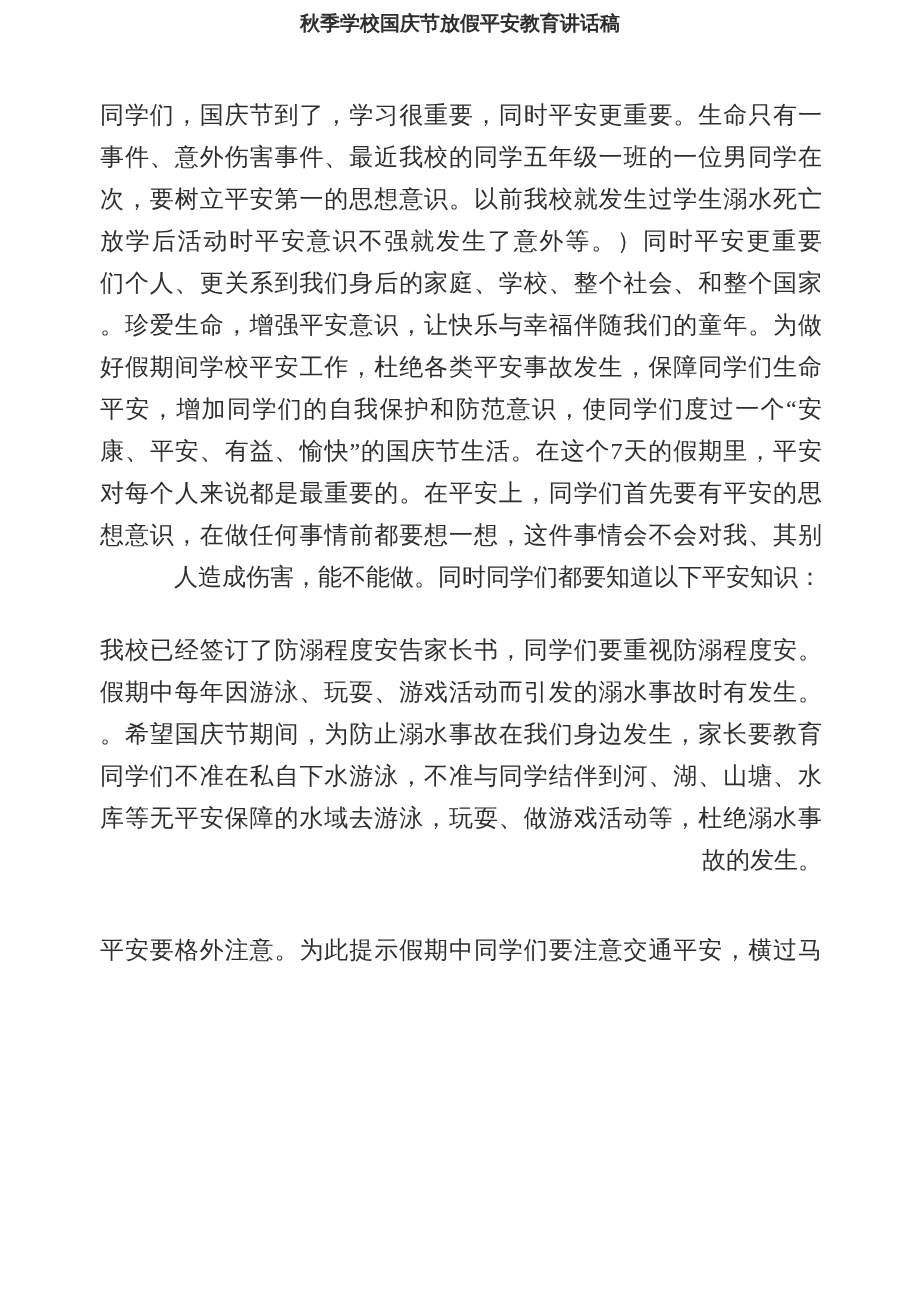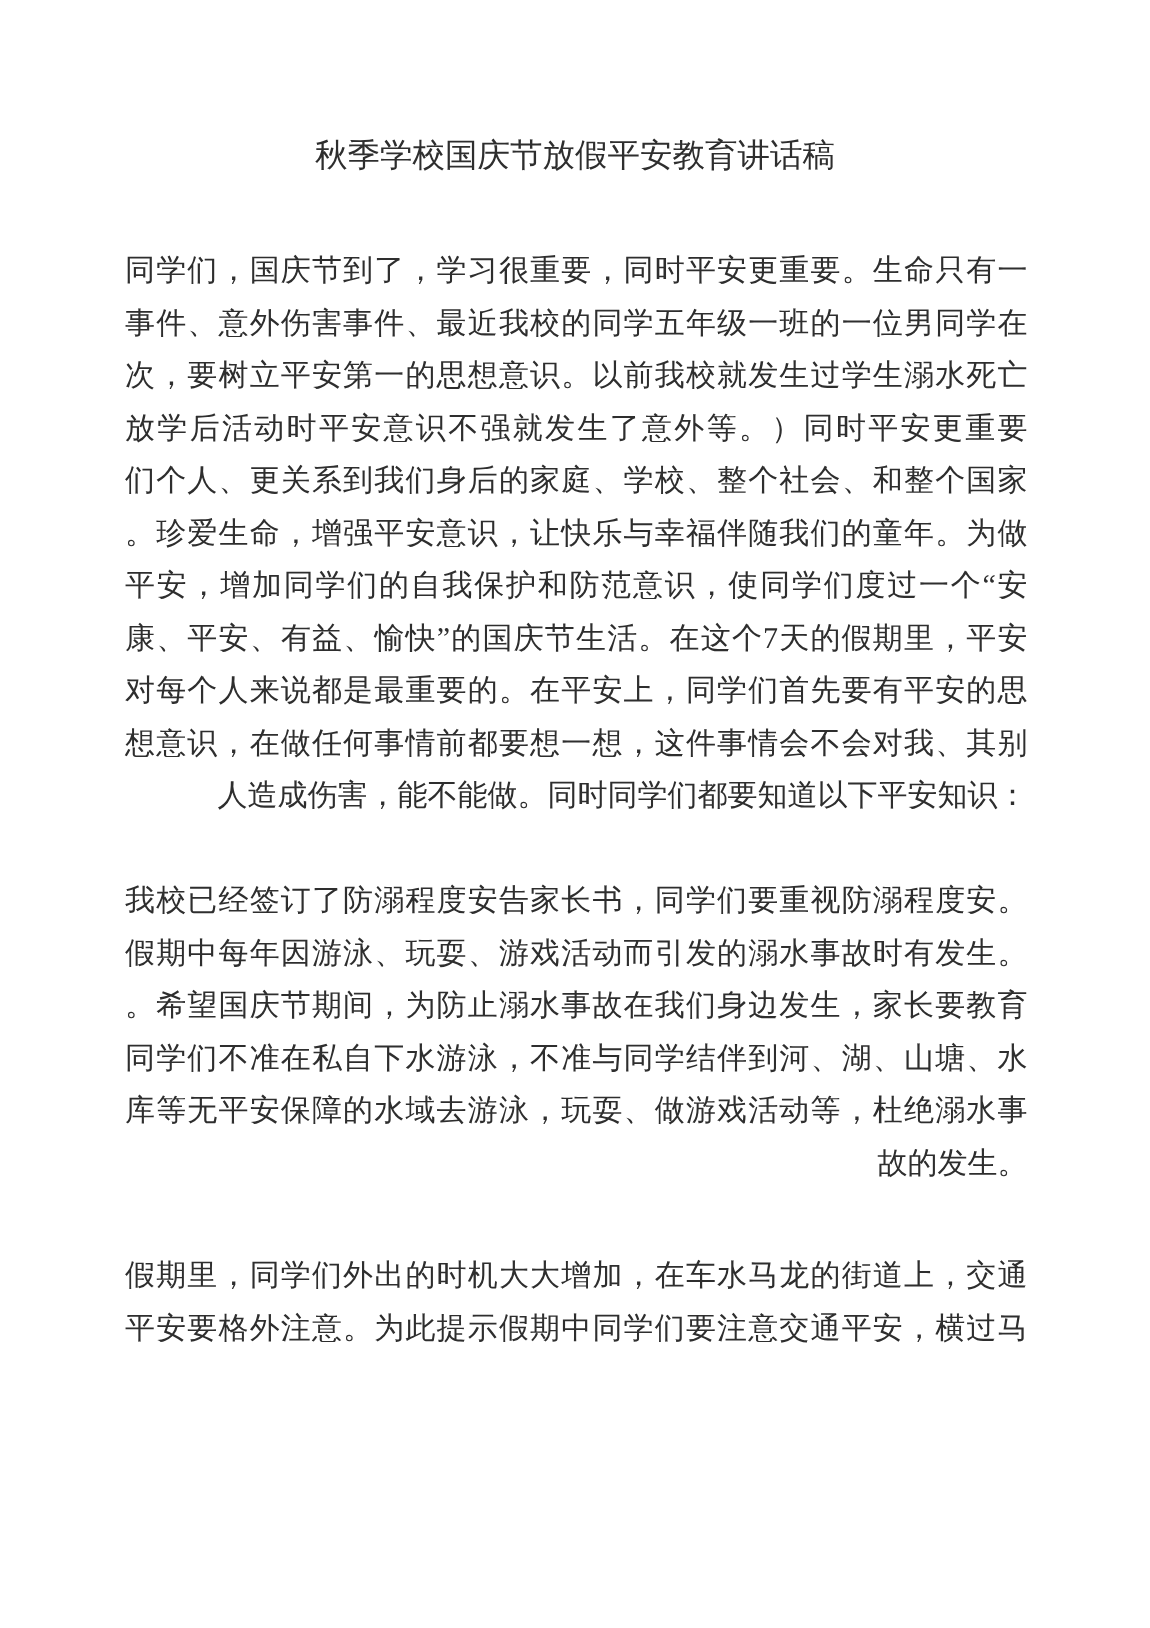--- a/index.html
+++ b/index.html
@@ -28,35 +28,34 @@
     font-weight: bold;
     letter-spacing: 1px;
     line-height: 54px;
     color: var(--watermark);
     user-select: none;
     white-space: nowrap;
   }
   .doc-title {
     position: relative;
     z-index: 1;
-    padding-top: 102px;
     text-align: center;
-    font-size: 26px;
+    font-size: 20px;
     line-height: 46px;
-    font-weight: normal;
+    font-weight: bold;
     color: var(--text);
   }
   .doc-body {
     position: relative;
     z-index: 1;
     margin: 48px 98px 0 100px; 
     font-size: 24px;
   }
   .paragraph { margin: 0; }
-  .paragraph:nth-child(1) { margin-bottom: 42px; }
+  .paragraph:nth-child(1) { margin-bottom: 31px; }
   .paragraph:nth-child(2) { margin-bottom: 48px; }
   .line {
     line-height: 42px;
     height: 42px;
     text-align: right;
     white-space: nowrap;
   }
   .line.fill {
     white-space: normal;
     text-align: justify;
@@ -69,32 +68,32 @@
 <div class="page">
   <h1 class="doc-title">秋季学校国庆节放假平安教育讲话稿</h1>
   <div class="doc-body">
       <div class="paragraph">
         <div class="line fill">同学们，国庆节到了，学习很重要，同时平安更重要。生命只有一</div>
         <div class="line fill">事件、意外伤害事件、最近我校的同学五年级一班的一位男同学在</div>
         <div class="line fill">次，要树立平安第一的思想意识。以前我校就发生过学生溺水死亡</div>
         <div class="line fill">放学后活动时平安意识不强就发生了意外等。）同时平安更重要</div>
         <div class="line fill">们个人、更关系到我们身后的家庭、学校、整个社会、和整个国家</div>
         <div class="line fill">。珍爱生命，增强平安意识，让快乐与幸福伴随我们的童年。为做</div>
+        <div class="line fill">好假期间学校平安工作，杜绝各类平安事故发生，保障同学们生命</div>
         <div class="line fill">平安，增加同学们的自我保护和防范意识，使同学们度过一个“安</div>
         <div class="line fill">康、平安、有益、愉快”的国庆节生活。在这个7天的假期里，平安</div>
         <div class="line fill">对每个人来说都是最重要的。在平安上，同学们首先要有平安的思</div>
         <div class="line fill">想意识，在做任何事情前都要想一想，这件事情会不会对我、其别</div>
         <div class="line">人造成伤害，能不能做。同时同学们都要知道以下平安知识：</div>
       </div>
       <div class="paragraph">
         <div class="line fill">我校已经签订了防溺程度安告家长书，同学们要重视防溺程度安。</div>
         <div class="line fill">假期中每年因游泳、玩耍、游戏活动而引发的溺水事故时有发生。</div>
         <div class="line fill">。希望国庆节期间，为防止溺水事故在我们身边发生，家长要教育</div>
         <div class="line fill">同学们不准在私自下水游泳，不准与同学结伴到河、湖、山塘、水</div>
         <div class="line fill">库等无平安保障的水域去游泳，玩耍、做游戏活动等，杜绝溺水事</div>
         <div class="line">故的发生。</div>
       </div>
       <div class="paragraph">
-        <div class="line fill">假期里，同学们外出的时机大大增加，在车水马龙的街道上，交通</div>
         <div class="line fill">平安要格外注意。为此提示假期中同学们要注意交通平安，横过马</div>
       </div>
     </div>
 </div>
 
 </body></html>

